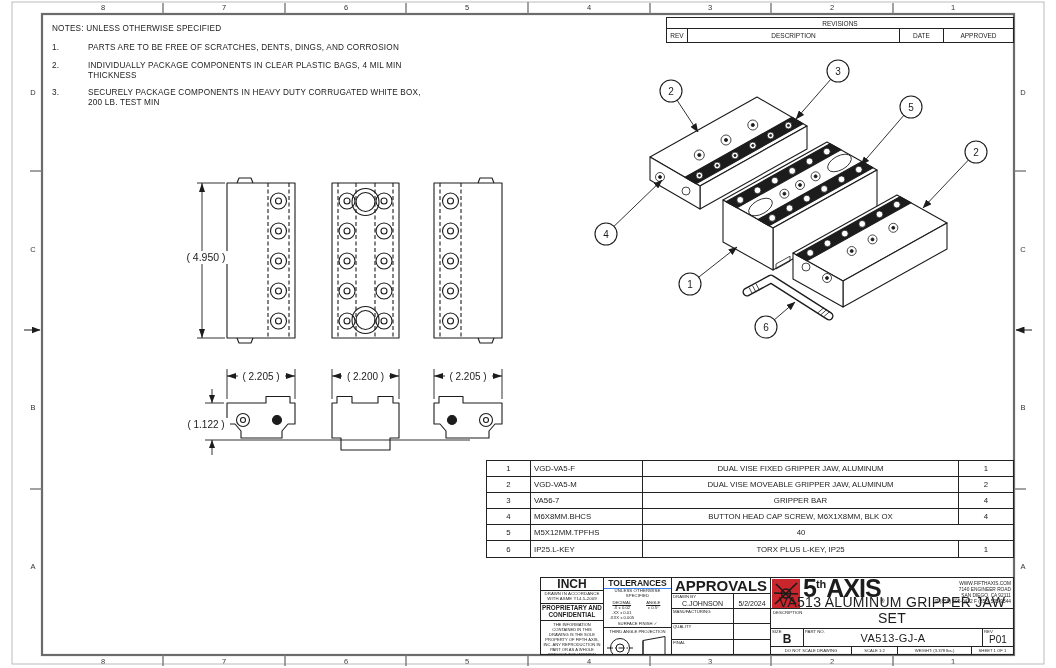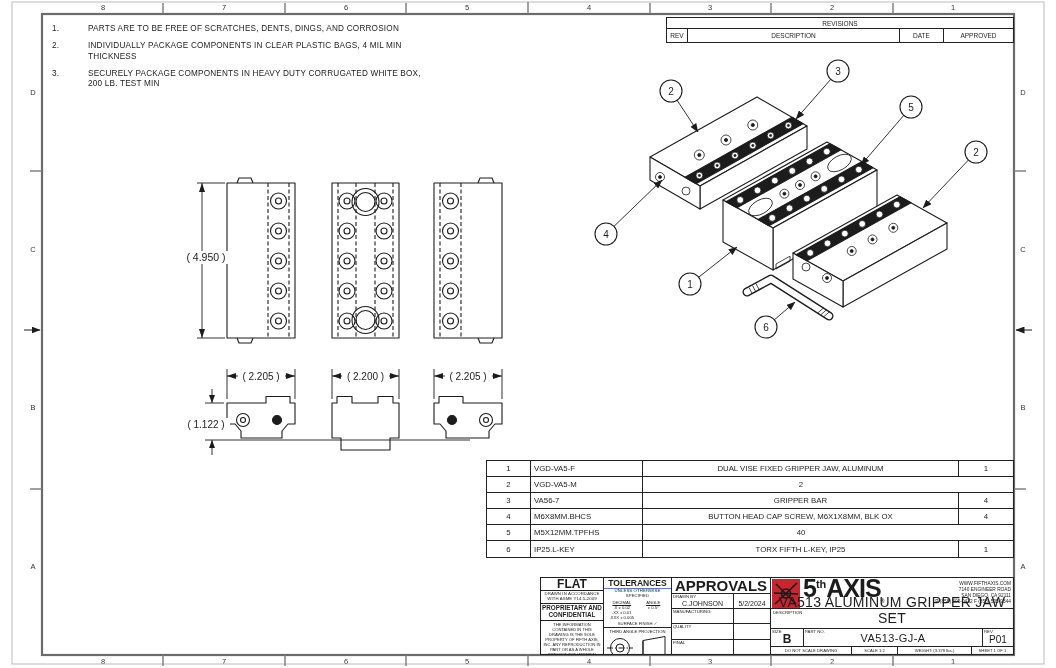--- a/index.html
+++ b/index.html
@@ -414,20 +414,21 @@
         <text x="976" y="155.5">2</text>
         <text x="606" y="237.5">4</text>
         <text x="690" y="287.5">1</text>
         <text x="766" y="330.5">6</text>
       </g>
     </g>
   </g>
 </svg>
 
 <div class="notes">
+  <div class="notes-title">NOTES: UNLESS OTHERWISE SPECIFIED</div>
   <div class="note-item">
     <span>1.</span>
     <span>PARTS ARE TO BE FREE OF SCRATCHES, DENTS, DINGS, AND CORROSION</span>
   </div>
   <div class="note-item">
     <span>2.</span>
     <span>INDIVIDUALLY PACKAGE COMPONENTS IN CLEAR PLASTIC BAGS, 4 MIL MIN THICKNESS</span>
   </div>
   <div class="note-item">
     <span>3.</span>
@@ -448,20 +449,21 @@
 <div class="pt">
   <div class="pt-row">
     <div>1</div>
     <div class="c-part">VGD-VA5-F</div>
     <div>DUAL VISE FIXED GRIPPER JAW, ALUMINUM</div>
     <div>1</div>
   </div>
   <div class="pt-row">
     <div>2</div>
     <div class="c-part">VGD-VA5-M</div>
+    <div>DUAL VISE MOVEABLE GRIPPER JAW, ALUMINUM</div>
     <div>2</div>
   </div>
   <div class="pt-row">
     <div>3</div>
     <div class="c-part">VA56-7</div>
     <div>GRIPPER BAR</div>
     <div>4</div>
   </div>
   <div class="pt-row">
     <div>4</div>
@@ -470,29 +472,29 @@
     <div>4</div>
   </div>
   <div class="pt-row">
     <div>5</div>
     <div class="c-part">M5X12MM.TPFHS</div>
     <div>40</div>
   </div>
   <div class="pt-row">
     <div>6</div>
     <div class="c-part">IP25.L-KEY</div>
-    <div>TORX FIFTH L-KEY, IP25</div>
+    <div>TORX PLUS L-KEY, IP25</div>
     <div>1</div>
   </div>
 </div>
 
 <div class="tb">
 
   <div class="tb-col">
-    <div class="inch-title">FLAT</div>
+    <div class="inch-title">INCH</div>
     <div class="tiny" style="padding:1px 2px">DRAWN IN ACCORDANCE WITH ASME Y14.5-2009</div>
     <div class="prop-title">PROPRIETARY AND CONFIDENTIAL</div>
     <div class="legal">THE INFORMATION CONTAINED IN THIS DRAWING IS THE SOLE PROPERTY OF FIFTH AXIS, INC. ANY REPRODUCTION IN PART OR AS A WHOLE WITHOUT THE WRITTEN PERMISSION OF FIFTH AXIS, INC. IS PROHIBITED.</div>
   </div>
 
   <div class="tb-col">
     <div class="tol-title">TOLERANCES</div>
     <div class="tiny">UNLESS OTHERWISE SPECIFIED</div>
     <div class="tol-grid">
       <div>

